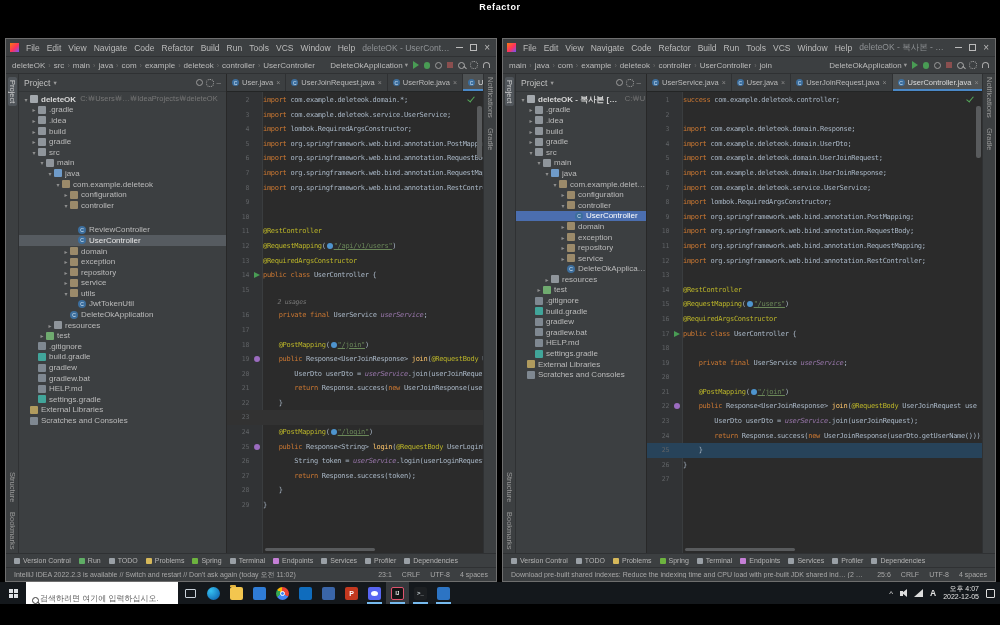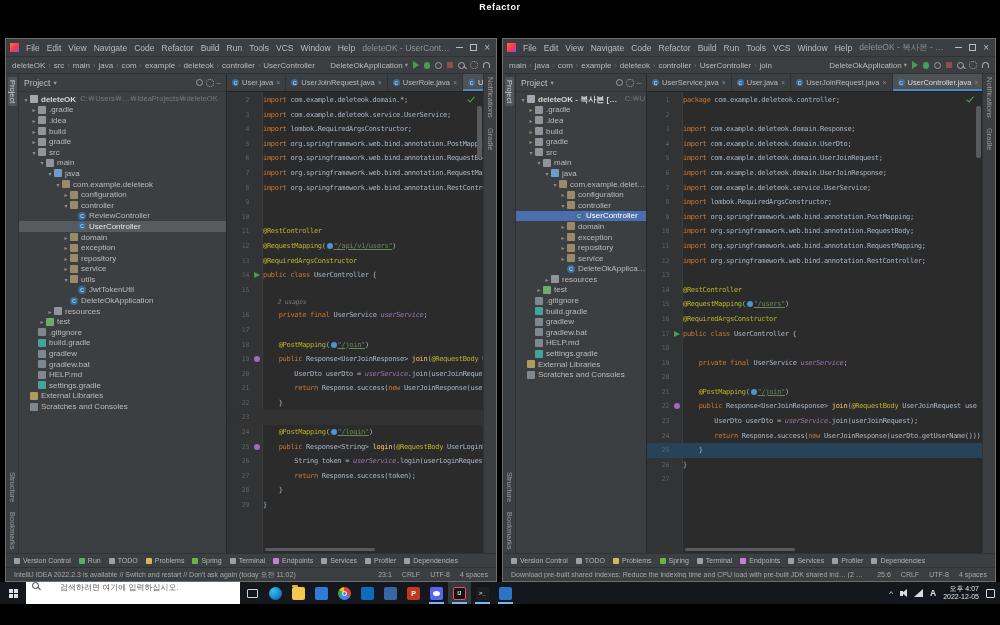--- a/index.html
+++ b/index.html
@@ -135,22 +135,22 @@
     border-top:1px solid #2f3133;font-size:7px;color:#a8a8a8;flex:none}
   .smsg{flex:1;min-width:0;white-space:nowrap;overflow:hidden;text-overflow:ellipsis}
   .sseg{margin-left:10px;white-space:nowrap;flex:none}
 
   
   #taskbar{position:absolute;left:0;right:0;top:582px;height:22px;background:#14181c;
     display:flex;align-items:center}
   .tstart{width:26px;height:22px;display:flex;align-items:center;justify-content:center}
   .winlogo{display:grid;grid-template-columns:4px 4px;grid-template-rows:4px 4px;gap:1px}
   .wsq{background:#dfe3e6}
-  .tsearch{width:214px;height:22px;background:#ffffff;display:flex;align-items:flex-start;
-    padding:0 6px;gap:21px;overflow:hidden}
+  .tsearch{width:152px;height:22px;background:#ffffff;display:flex;align-items:flex-end;
+    padding:0 6px;gap:1px;overflow:hidden}
   .smag{width:7px;height:7px;border:1.4px solid #3b3b3b;border-radius:50%;position:relative;flex:none}
   .smag::after{content:"";position:absolute;width:4px;height:1.4px;background:#3b3b3b;
     right:-3px;bottom:-1px;transform:rotate(45deg)}
   .stext{font-size:8px;color:#5f5f5f;white-space:nowrap}
   .titem{width:24px;height:22px;display:flex;align-items:center;justify-content:center}
   .tv{width:11px;height:9px;border:1.1px solid #c9d1d9;border-radius:1px}
   .app{width:23px;height:22px;display:flex;align-items:center;justify-content:center;position:relative}
   .app.open::after{content:"";position:absolute;bottom:0;left:4px;right:4px;height:2px;background:#76b9ed}
   .app.active{background:rgba(255,255,255,.14)}
   .aicon{width:13px;height:13px;border-radius:2px;display:flex;align-items:center;justify-content:center;
@@ -313,21 +313,21 @@
             <div class="trow" style="padding-left: 43px;">
               <span class="arrow">▸</span>
               <span class="ticon ti-pkg"></span>
               <span class="tlab">configuration</span>
             </div>
             <div class="trow" style="padding-left: 43px;">
               <span class="arrow">▾</span>
               <span class="ticon ti-pkg"></span>
               <span class="tlab">controller</span>
             </div>
-            <div class="trow" style="padding-left: 51px;">
+            <div class="trow" style="padding-left: 51px; margin-top: 14px;">
               <span class="arrow"></span>
               <span class="ticon ti-class">C</span>
               <span class="tlab">ReviewController</span>
             </div>
             <div class="trow sel-dim" style="padding-left: 51px;">
               <span class="arrow"></span>
               <span class="ticon ti-class">C</span>
               <span class="tlab">UserController</span>
             </div>
             <div class="trow" style="padding-left: 43px;">
@@ -760,21 +760,21 @@
               <span class="tclose">×</span>
             </div>
             <div class="tab active">
               <span class="cicon">C</span>
               <span>UserController.java</span>
               <span class="tclose">×</span>
             </div>
           </div>
           <div class="code">
             <span class="gutterbg"></span>
-            <div class="cl"><span class="lnum">1</span><span class="gslot"></span><span class="ctext"><span class="tk-k">package </span><span class="tk-t">com.example.deleteok.controller;</span></span></div>
+            <div class="cl"><span class="lnum">1</span><span class="gslot"></span><span class="ctext"><span class="tk-k">success </span><span class="tk-t">com.example.deleteok.controller;</span></span></div>
             <div class="cl"><span class="lnum">2</span><span class="gslot"></span><span class="ctext"></span></div>
             <div class="cl"><span class="lnum">3</span><span class="gslot"></span><span class="ctext"><span class="tk-k">import </span><span class="tk-t">com.example.deleteok.domain.Response;</span></span></div>
             <div class="cl"><span class="lnum">4</span><span class="gslot"></span><span class="ctext"><span class="tk-k">import </span><span class="tk-t">com.example.deleteok.domain.UserDto;</span></span></div>
             <div class="cl"><span class="lnum">5</span><span class="gslot"></span><span class="ctext"><span class="tk-k">import </span><span class="tk-t">com.example.deleteok.domain.UserJoinRequest;</span></span></div>
             <div class="cl"><span class="lnum">6</span><span class="gslot"></span><span class="ctext"><span class="tk-k">import </span><span class="tk-t">com.example.deleteok.domain.UserJoinResponse;</span></span></div>
             <div class="cl"><span class="lnum">7</span><span class="gslot"></span><span class="ctext"><span class="tk-k">import </span><span class="tk-t">com.example.deleteok.service.UserService;</span></span></div>
             <div class="cl"><span class="lnum">8</span><span class="gslot"></span><span class="ctext"><span class="tk-k">import </span><span class="tk-t">lombok.RequiredArgsConstructor;</span></span></div>
             <div class="cl"><span class="lnum">9</span><span class="gslot"></span><span class="ctext"><span class="tk-k">import </span><span class="tk-t">org.springframework.web.bind.annotation.PostMapping;</span></span></div>
             <div class="cl"><span class="lnum">10</span><span class="gslot"></span><span class="ctext"><span class="tk-k">import </span><span class="tk-t">org.springframework.web.bind.annotation.RequestBody;</span></span></div>
             <div class="cl"><span class="lnum">11</span><span class="gslot"></span><span class="ctext"><span class="tk-k">import </span><span class="tk-t">org.springframework.web.bind.annotation.RequestMapping;</span></span></div>

